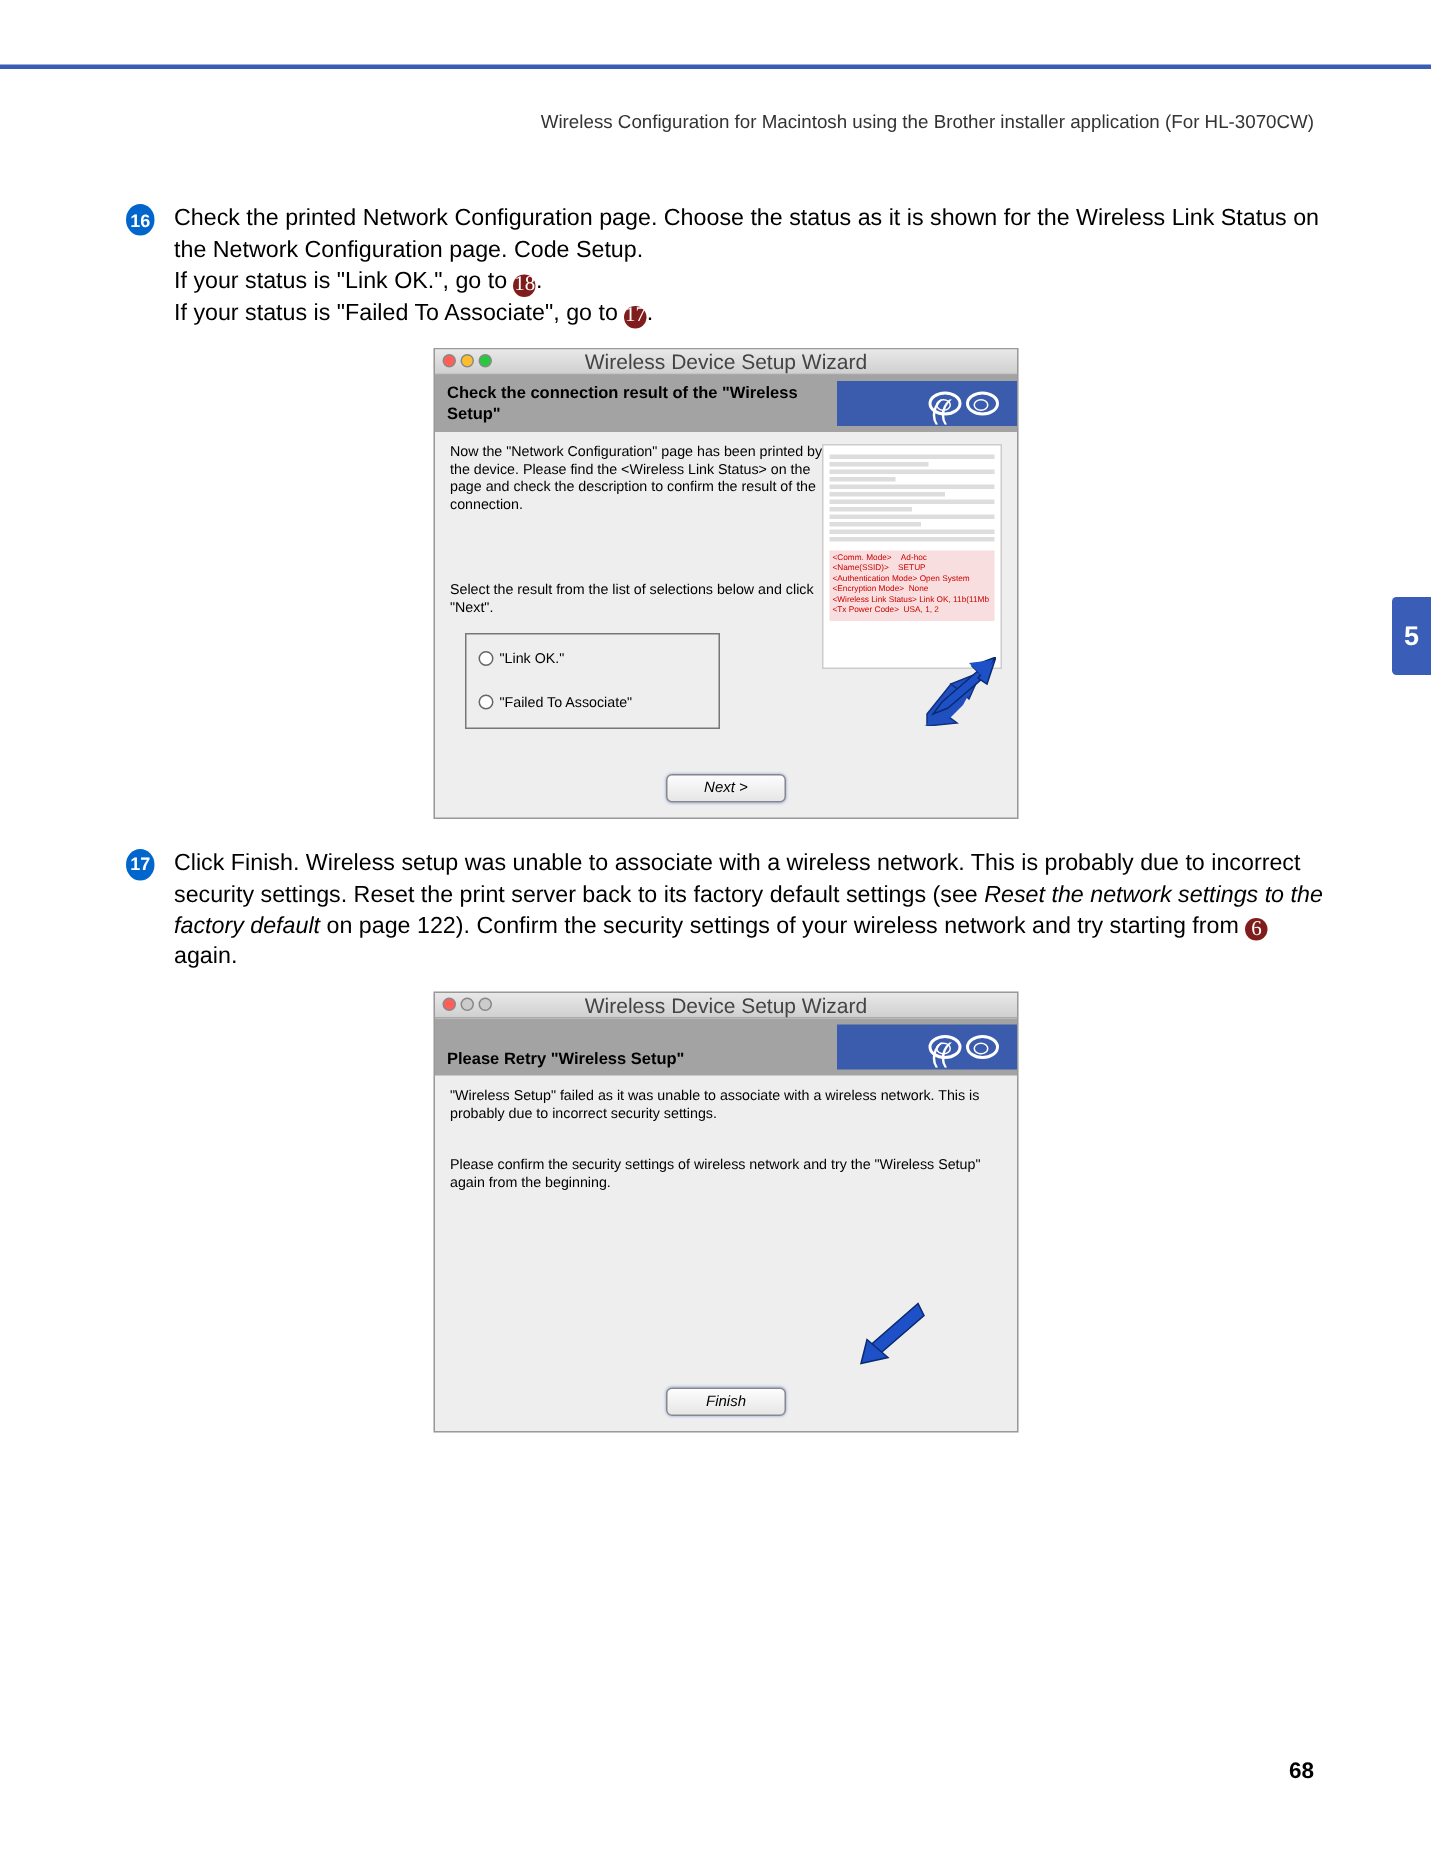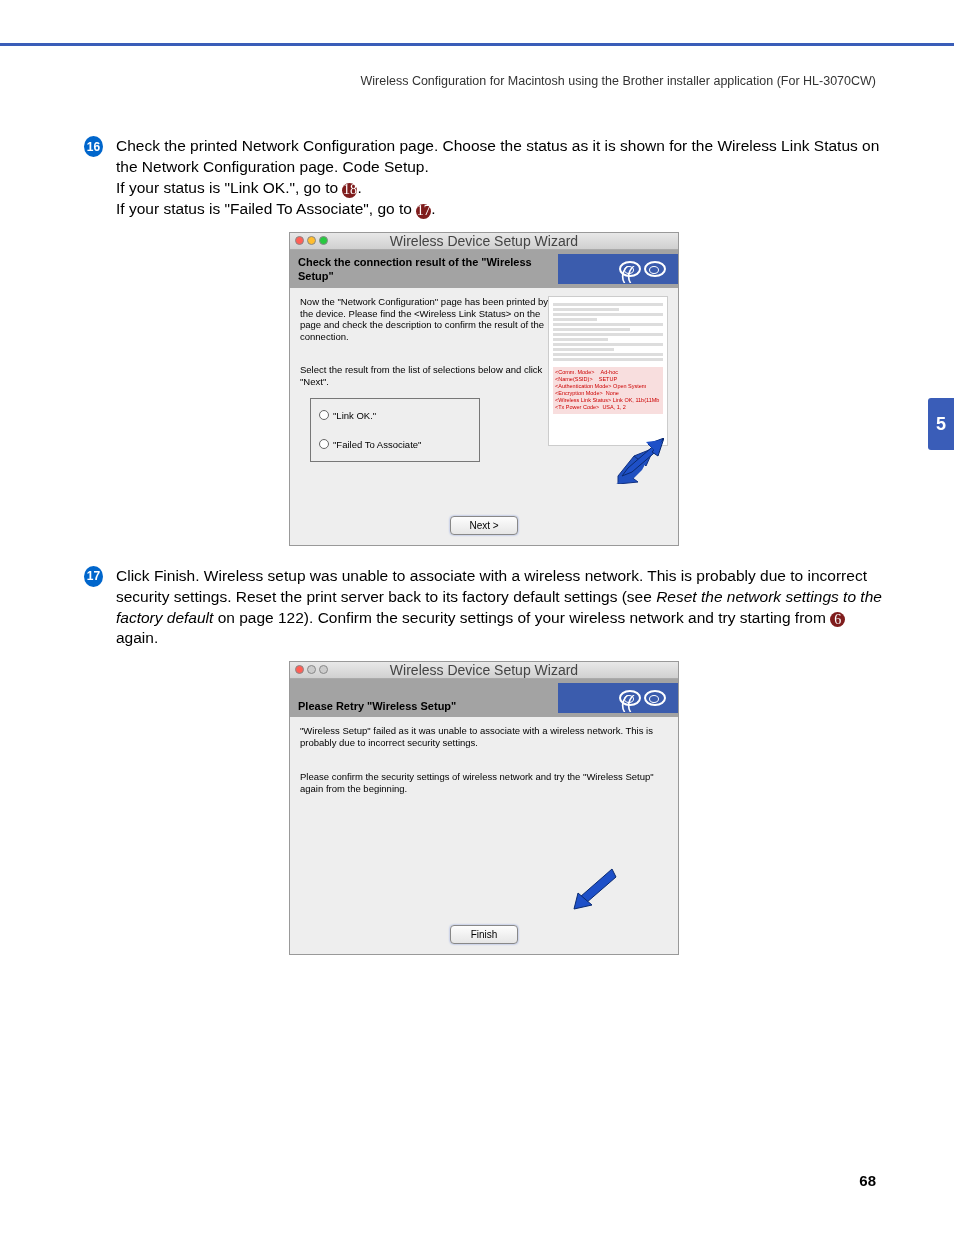--- a/index.html
+++ b/index.html
@@ -114,23 +114,24 @@
       width:120px; height:150px; background:#fff; border:1px solid #ccc;
       font-size:5px; color:#888; padding:4px;
     }
     .pv-lines div { height:3px; background:#ddd; margin:2px 0; }
     .pv-red { background:#f8dede; padding:2px; margin-top:6px; font-size:5.5px; color:#c00; line-height:1.3; }
     .wiz-foot { text-align:center; padding: 8px 0 10px 0; }
     .wiz-btn {
       display:inline-block;
       border:1px solid #888; border-radius:4px;
       background: linear-gradient(#fdfdfd,#e6e6e6);
-      width: 68px; padding: 3px 0;
+      width: 80px; padding: 3px 0;
       font-size: 10px; text-align:center;
       box-shadow: 0 0 2px rgba(100,130,220,0.8);
+      font-style: italic;
     }
     .arrow-svg { position:absolute; }
     .side-tab {
       position: absolute;
       right: 0; top: 398px;
       width: 26px; height: 52px;
       background: #3a5db8;
       color: #fff;
       display: flex; align-items: center; justify-content: center;
       font-size: 18px; font-weight: bold;
@@ -175,21 +176,21 @@
     </div>
     <div class="wiz-head">
       <div class="wiz-head-title">Check the connection result of the "Wireless Setup"</div>
       <div class="wifi-logo">
           <span class="wifi-arc">((</span>
           <span></span>
         </div>
     </div>
     <div class="wiz-body">
       <div class="blk">Now the "Network Configuration" page has been printed by the device. Please find the &lt;Wireless Link Status&gt; on the page and check the description to confirm the result of the connection.</div>
-      <div class="blk" style="margin-top:21px;">Select the result from the list of selections below and click "Next".</div>
+      <div class="blk" style="margin-top:45px;">Select the result from the list of selections below and click "Next".</div>
       <div class="radio-box">
         <div class="radio-row">
           <span class="r"></span>
           <span>"Link OK."</span>
         </div>
         <div class="radio-row" style="margin-top:18px;">
           <span class="r"></span>
           <span>"Failed To Associate"</span>
         </div>
       </div>

